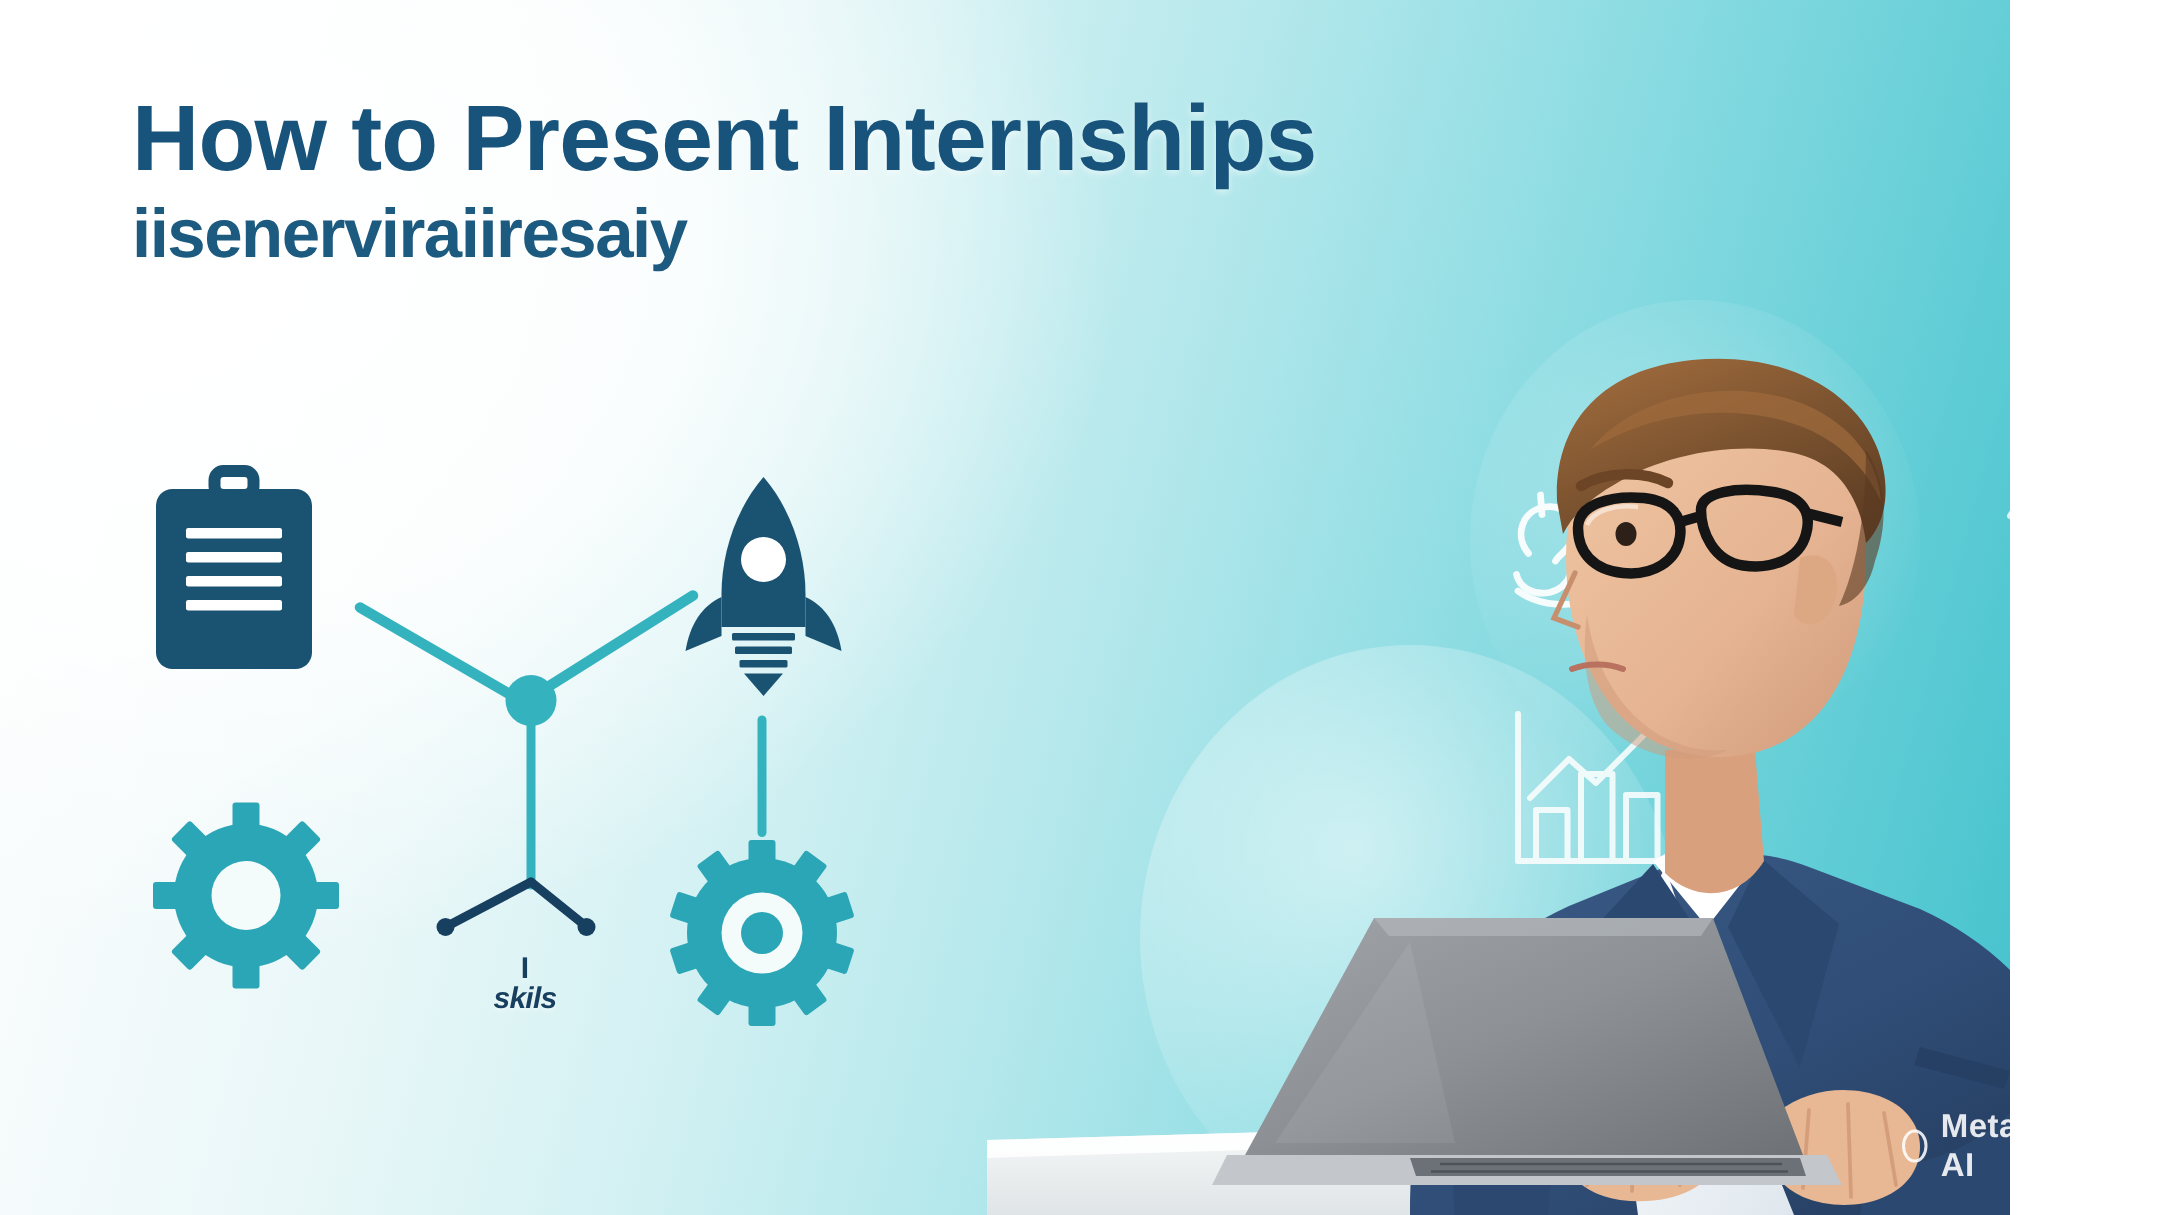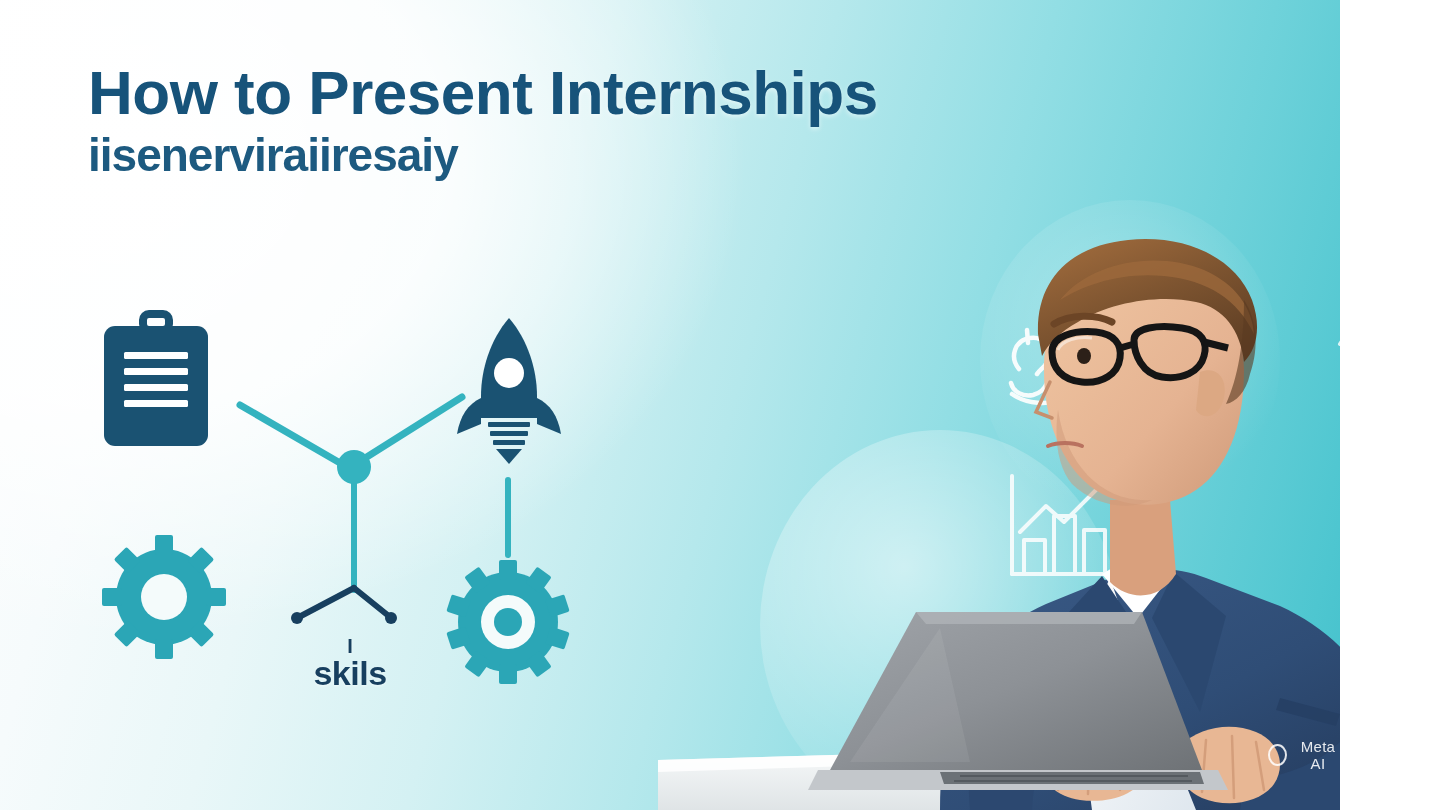--- a/index.html
+++ b/index.html
@@ -90,21 +90,21 @@
     left: 290px;
     top: 636px;
     width: 120px;
     text-align: center;
     color: #173f5f;
     font-weight: 700;
     line-height: 1.02;
     text-shadow: 0 1px 3px rgba(255,255,255,0.6);
   }
   .skills-label .l1 { font-size: 20px; display: block; }
-  .skills-label .l2 { font-size: 34px; display: block; letter-spacing: -0.5px; }
+  .skills-label .l2 { font-size: 20px; display: block; letter-spacing: -0.5px; font-style: italic; }
 
   
   #scene {
     position: absolute;
     left: 640px;
     top: 0;
     width: 800px;
     height: 810px;
     overflow: hidden;
   }
@@ -120,25 +120,24 @@
     gap: 9px;
     opacity: 0.93;
     pointer-events: none;
   }
   .watermark .ring {
     width: 22px; height: 22px;
     border: 2.4px solid rgba(255,255,255,0.93);
     border-radius: 50%;
   }
   .watermark .wm-text {
-    font-size: 15px;
-    font-weight: 400;
+    font-size: 22px;
+    font-weight: 700;
     color: rgba(255,255,255,0.95);
     letter-spacing: 0.3px;
-    text-align: center;
   }
 </style>
 </head>
 <body>
 
 <div id="canvas">
 
   <div class="blob blob-left"></div>
   <div class="blob blob-right"></div>
 

